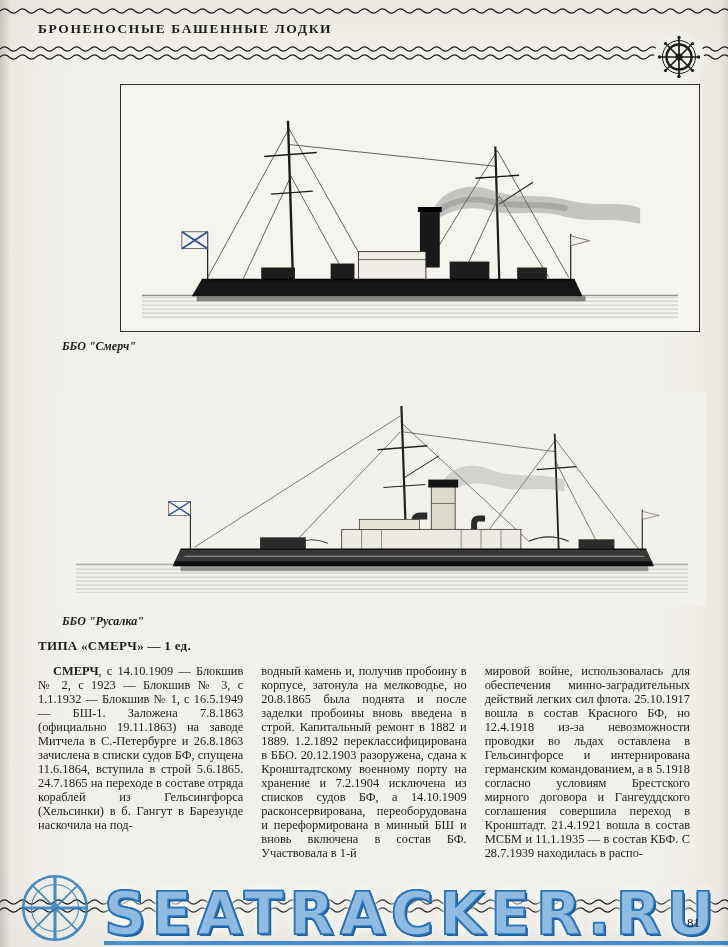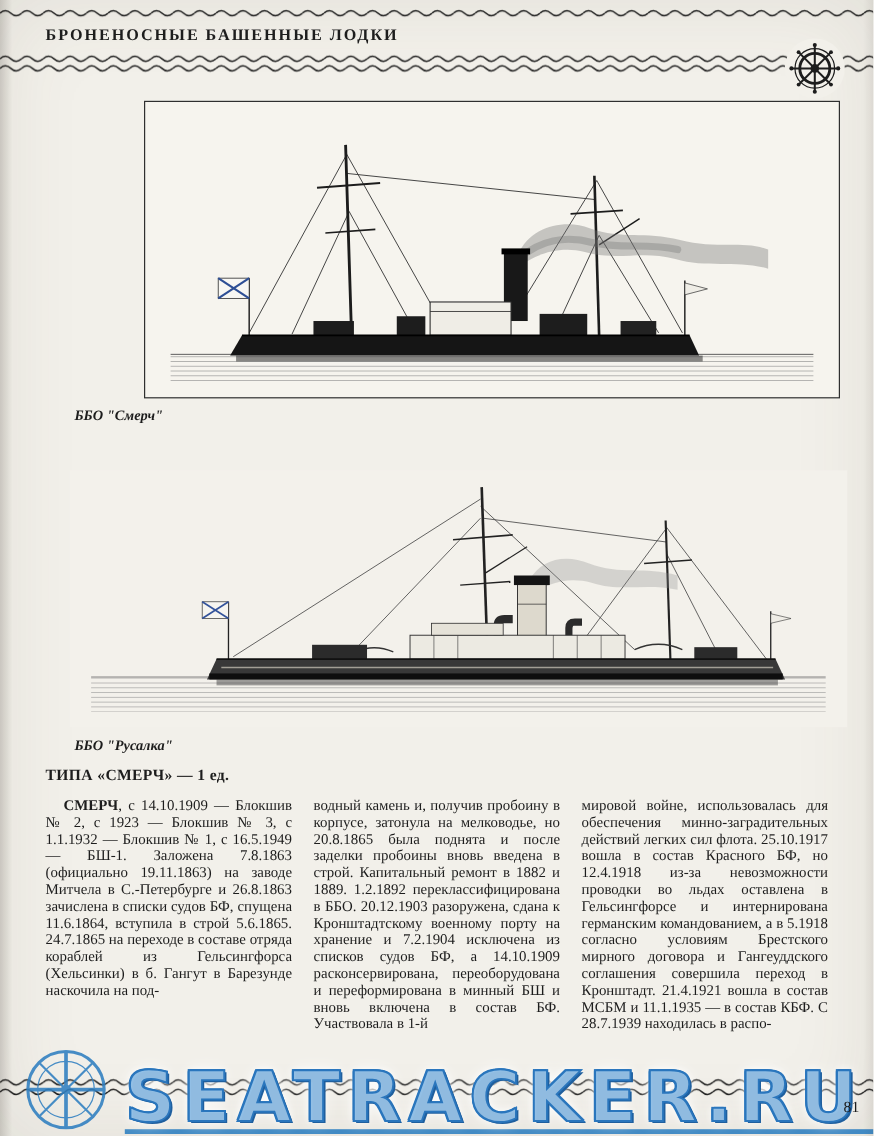--- a/index.html
+++ b/index.html
@@ -49,21 +49,21 @@
     display:flex;gap:18px;
   }
   .col{flex:1 1 0;}
   .col p{
     margin:0;font-size:12.4px;line-height:1.13;
     text-align:justify;
   }
   .col1 p{text-indent:15px;}
   .lead-word{font-weight:bold;}
   .page-number{
-    position:absolute;right:12px;top:915px;z-index:50;
+    position:absolute;right:28px;top:915px;z-index:50;
     font-size:13px;
   }
   .watermark-text{
     position:absolute;left:96px;right:0;bottom:4px;z-index:20;
     font-family:"DejaVu Sans", sans-serif;
     font-weight:bold;font-size:58px;line-height:1;
     letter-spacing:6px;white-space:nowrap;text-align:center;
     color:rgba(170,207,238,.82);
     -webkit-text-stroke:1.5px #2a76bd;
     text-shadow:

